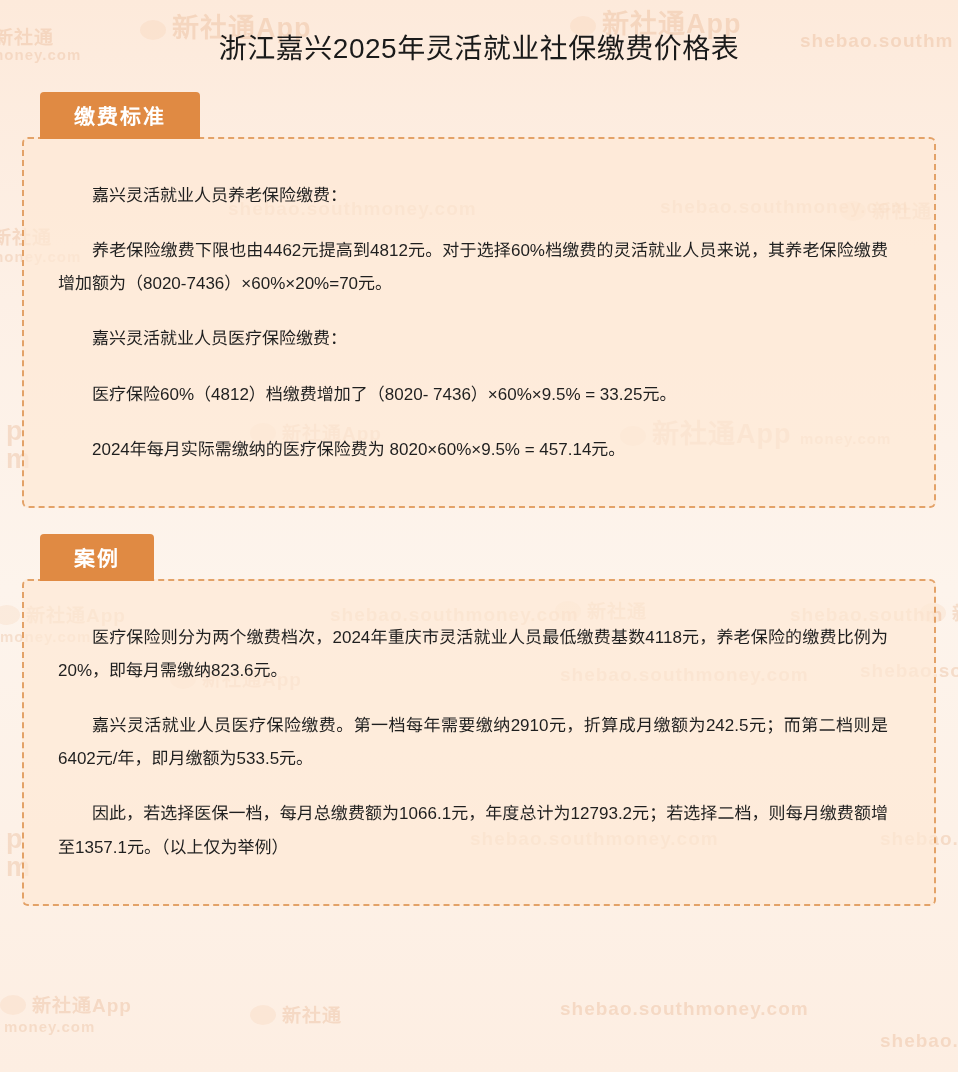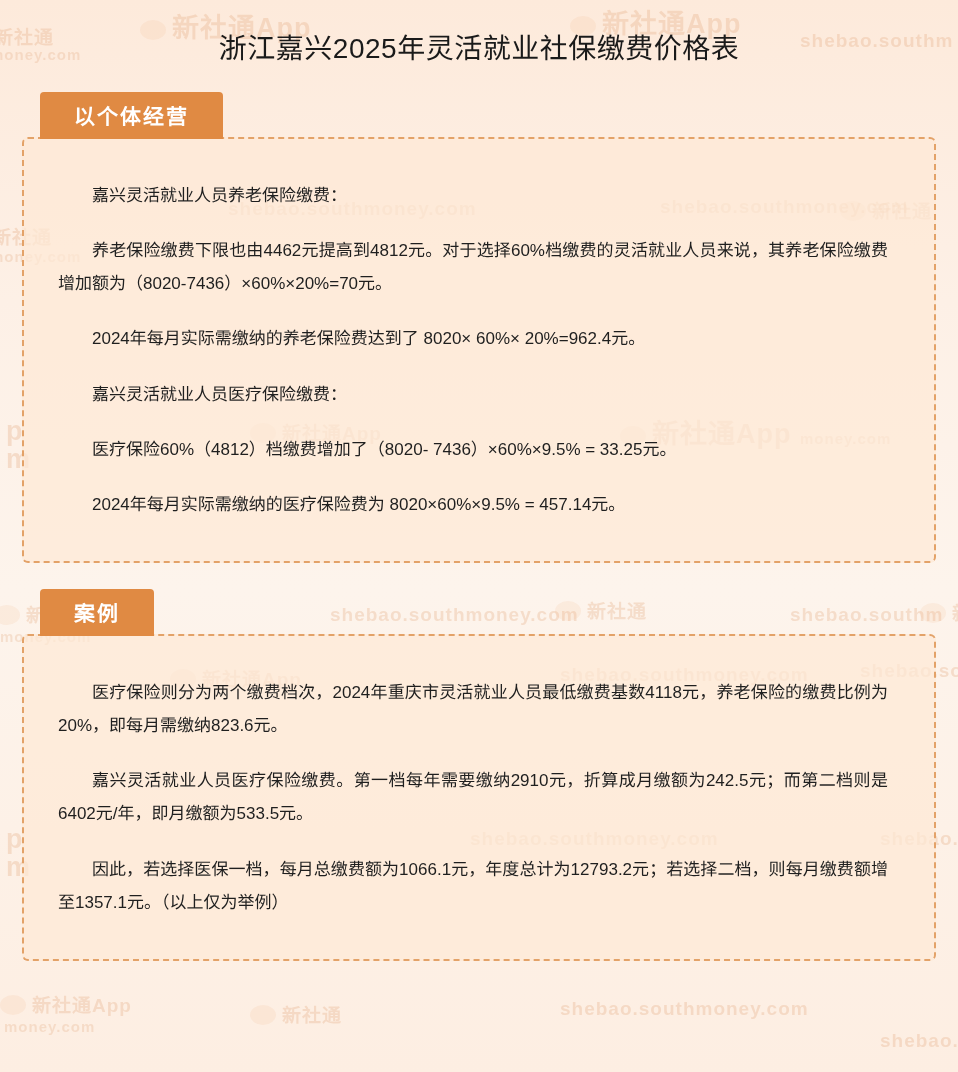--- a/index.html
+++ b/index.html
@@ -159,25 +159,24 @@
   <div class="wm mid" style="left:560px; top:998px;">shebao.southmoney.com</div>
   <div class="wm mid" style="left:880px; top:1030px;">shebao.southm</div>
 </div>
 
 <div class="content">
 
   <div class="title">浙江嘉兴2025年灵活就业社保缴费价格表</div>
 
 
   <div class="section">
-    <div class="section-tag">以个体经营</div>
+    <div class="section-tag">缴费标准</div>
     <div class="section-body pad-lg">
       <p class="indent">嘉兴灵活就业人员养老保险缴费：</p>
       <p class="indent">养老保险缴费下限也由4462元提高到4812元。对于选择60%档缴费的灵活就业人员来说，其养老保险缴费增加额为（8020-7436）×60%×20%=70元。</p>
-      <p class="indent">2024年每月实际需缴纳的养老保险费达到了 8020× 60%× 20%=962.4元。</p>
       <p class="indent">嘉兴灵活就业人员医疗保险缴费：</p>
       <p class="indent">医疗保险60%（4812）档缴费增加了（8020- 7436）×60%×9.5% = 33.25元。</p>
       <p class="indent">2024年每月实际需缴纳的医疗保险费为 8020×60%×9.5% = 457.14元。</p>
     </div>
   </div>
 
   <div class="section">
     <div class="section-tag">案例</div>
     <div class="section-body pad-lg">
       <p class="indent">医疗保险则分为两个缴费档次，2024年重庆市灵活就业人员最低缴费基数4118元，养老保险的缴费比例为20%，即每月需缴纳823.6元。</p>

